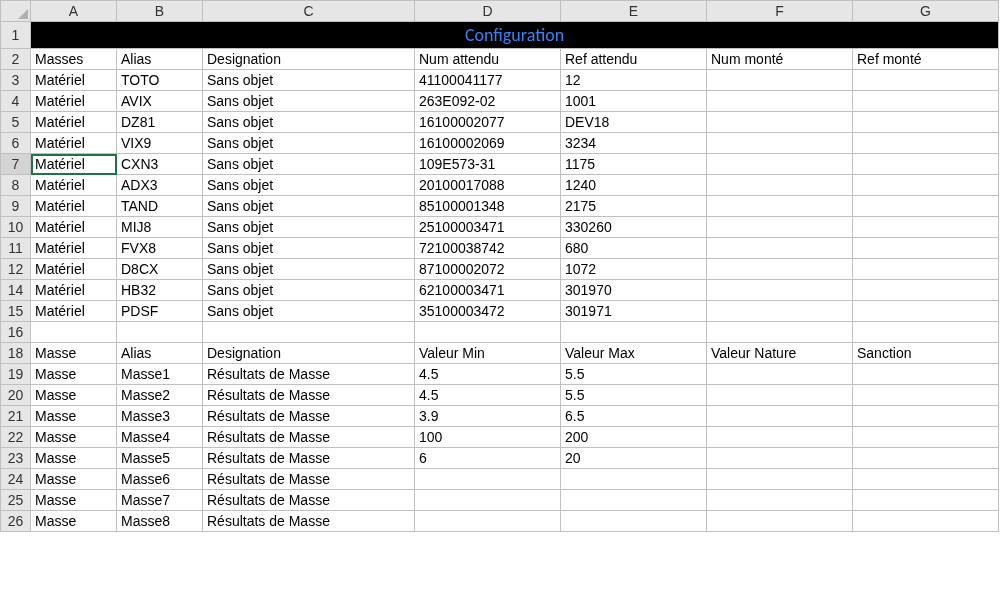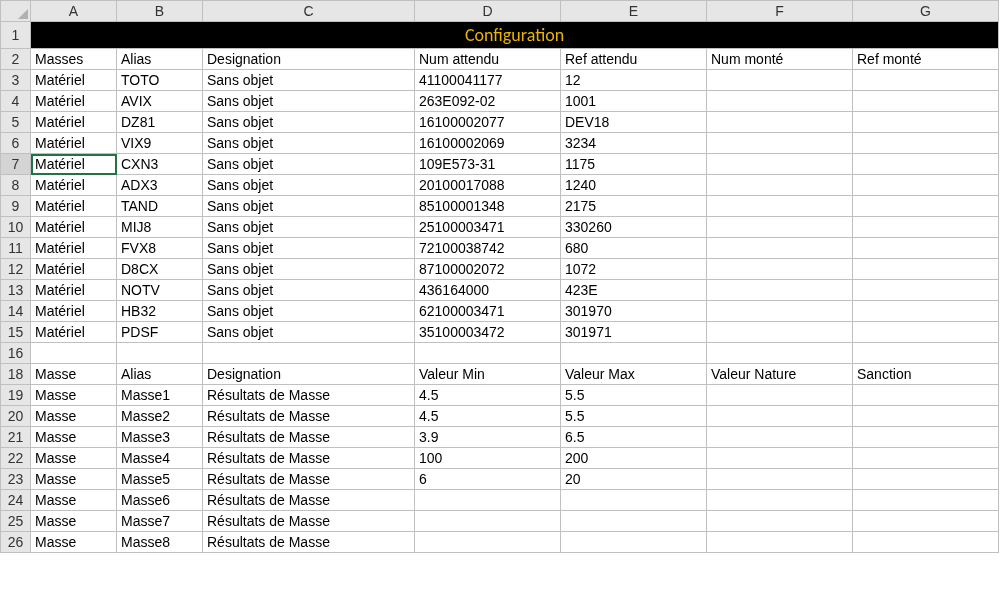--- a/index.html
+++ b/index.html
@@ -47,21 +47,21 @@
     font-weight: normal;
     border: 1px solid #999;
     width: 30px;
     color: #333;
   }
   .rowhead.sel {
     background: #d4d4d4;
   }
   .banner {
     background: #000;
-    color: #eab308;
+    color: #3b82f6;
     text-align: center !important;
     font-size: 18px;
     font-family: Calibri, Arial, sans-serif;
     height: 26px;
   }
   .cell.sel {
     outline: 2px solid #217346;
     outline-offset: -2px;
   }
   .cA { width: 86px; }
@@ -201,30 +201,20 @@
         <td class="rowhead">12</td>
         <td class="cell cA">Matériel</td>
         <td class="cell cB">D8CX</td>
         <td class="cell cC">Sans objet</td>
         <td class="cell cD">87100002072</td>
         <td class="cell cE">1072</td>
         <td class="cell cF"></td>
         <td class="cell cG"></td>
       </tr>
       <tr>
-        <td class="rowhead">13</td>
-        <td class="cell cA">Matériel</td>
-        <td class="cell cB">NOTV</td>
-        <td class="cell cC">Sans objet</td>
-        <td class="cell cD">436164000</td>
-        <td class="cell cE">423E</td>
-        <td class="cell cF"></td>
-        <td class="cell cG"></td>
-      </tr>
-      <tr>
         <td class="rowhead">14</td>
         <td class="cell cA">Matériel</td>
         <td class="cell cB">HB32</td>
         <td class="cell cC">Sans objet</td>
         <td class="cell cD">62100003471</td>
         <td class="cell cE">301970</td>
         <td class="cell cF"></td>
         <td class="cell cG"></td>
       </tr>
       <tr>

